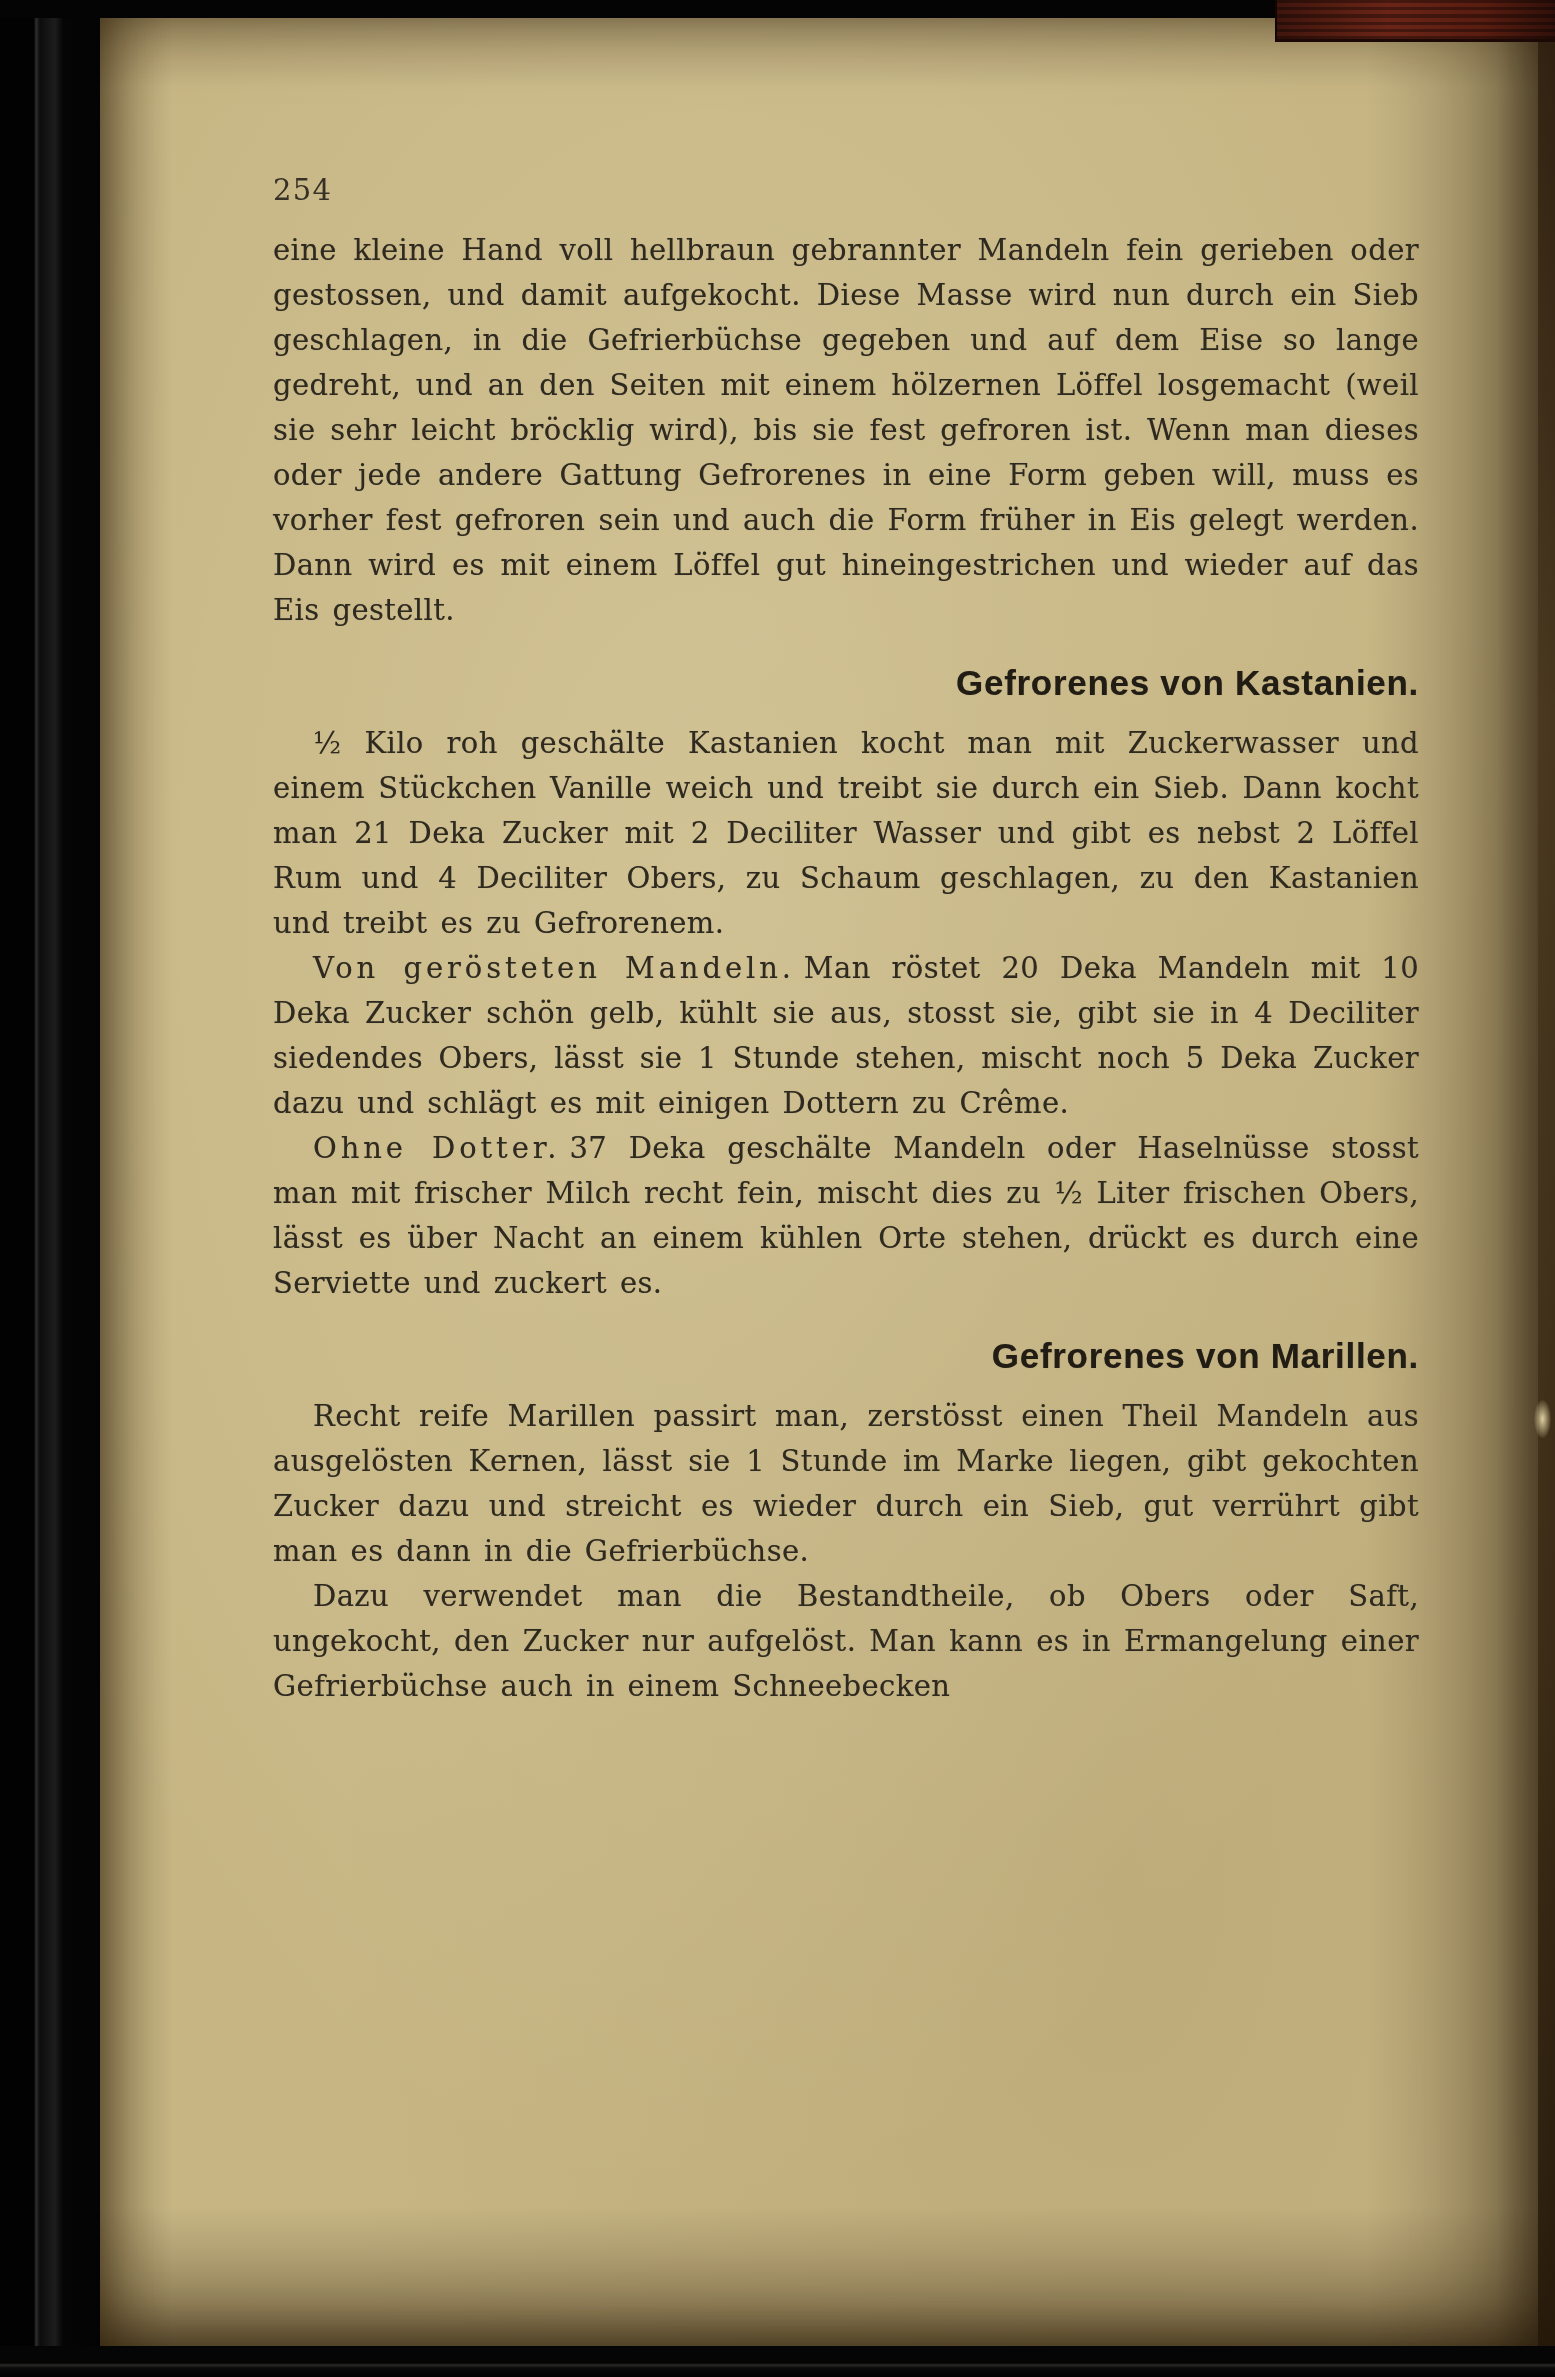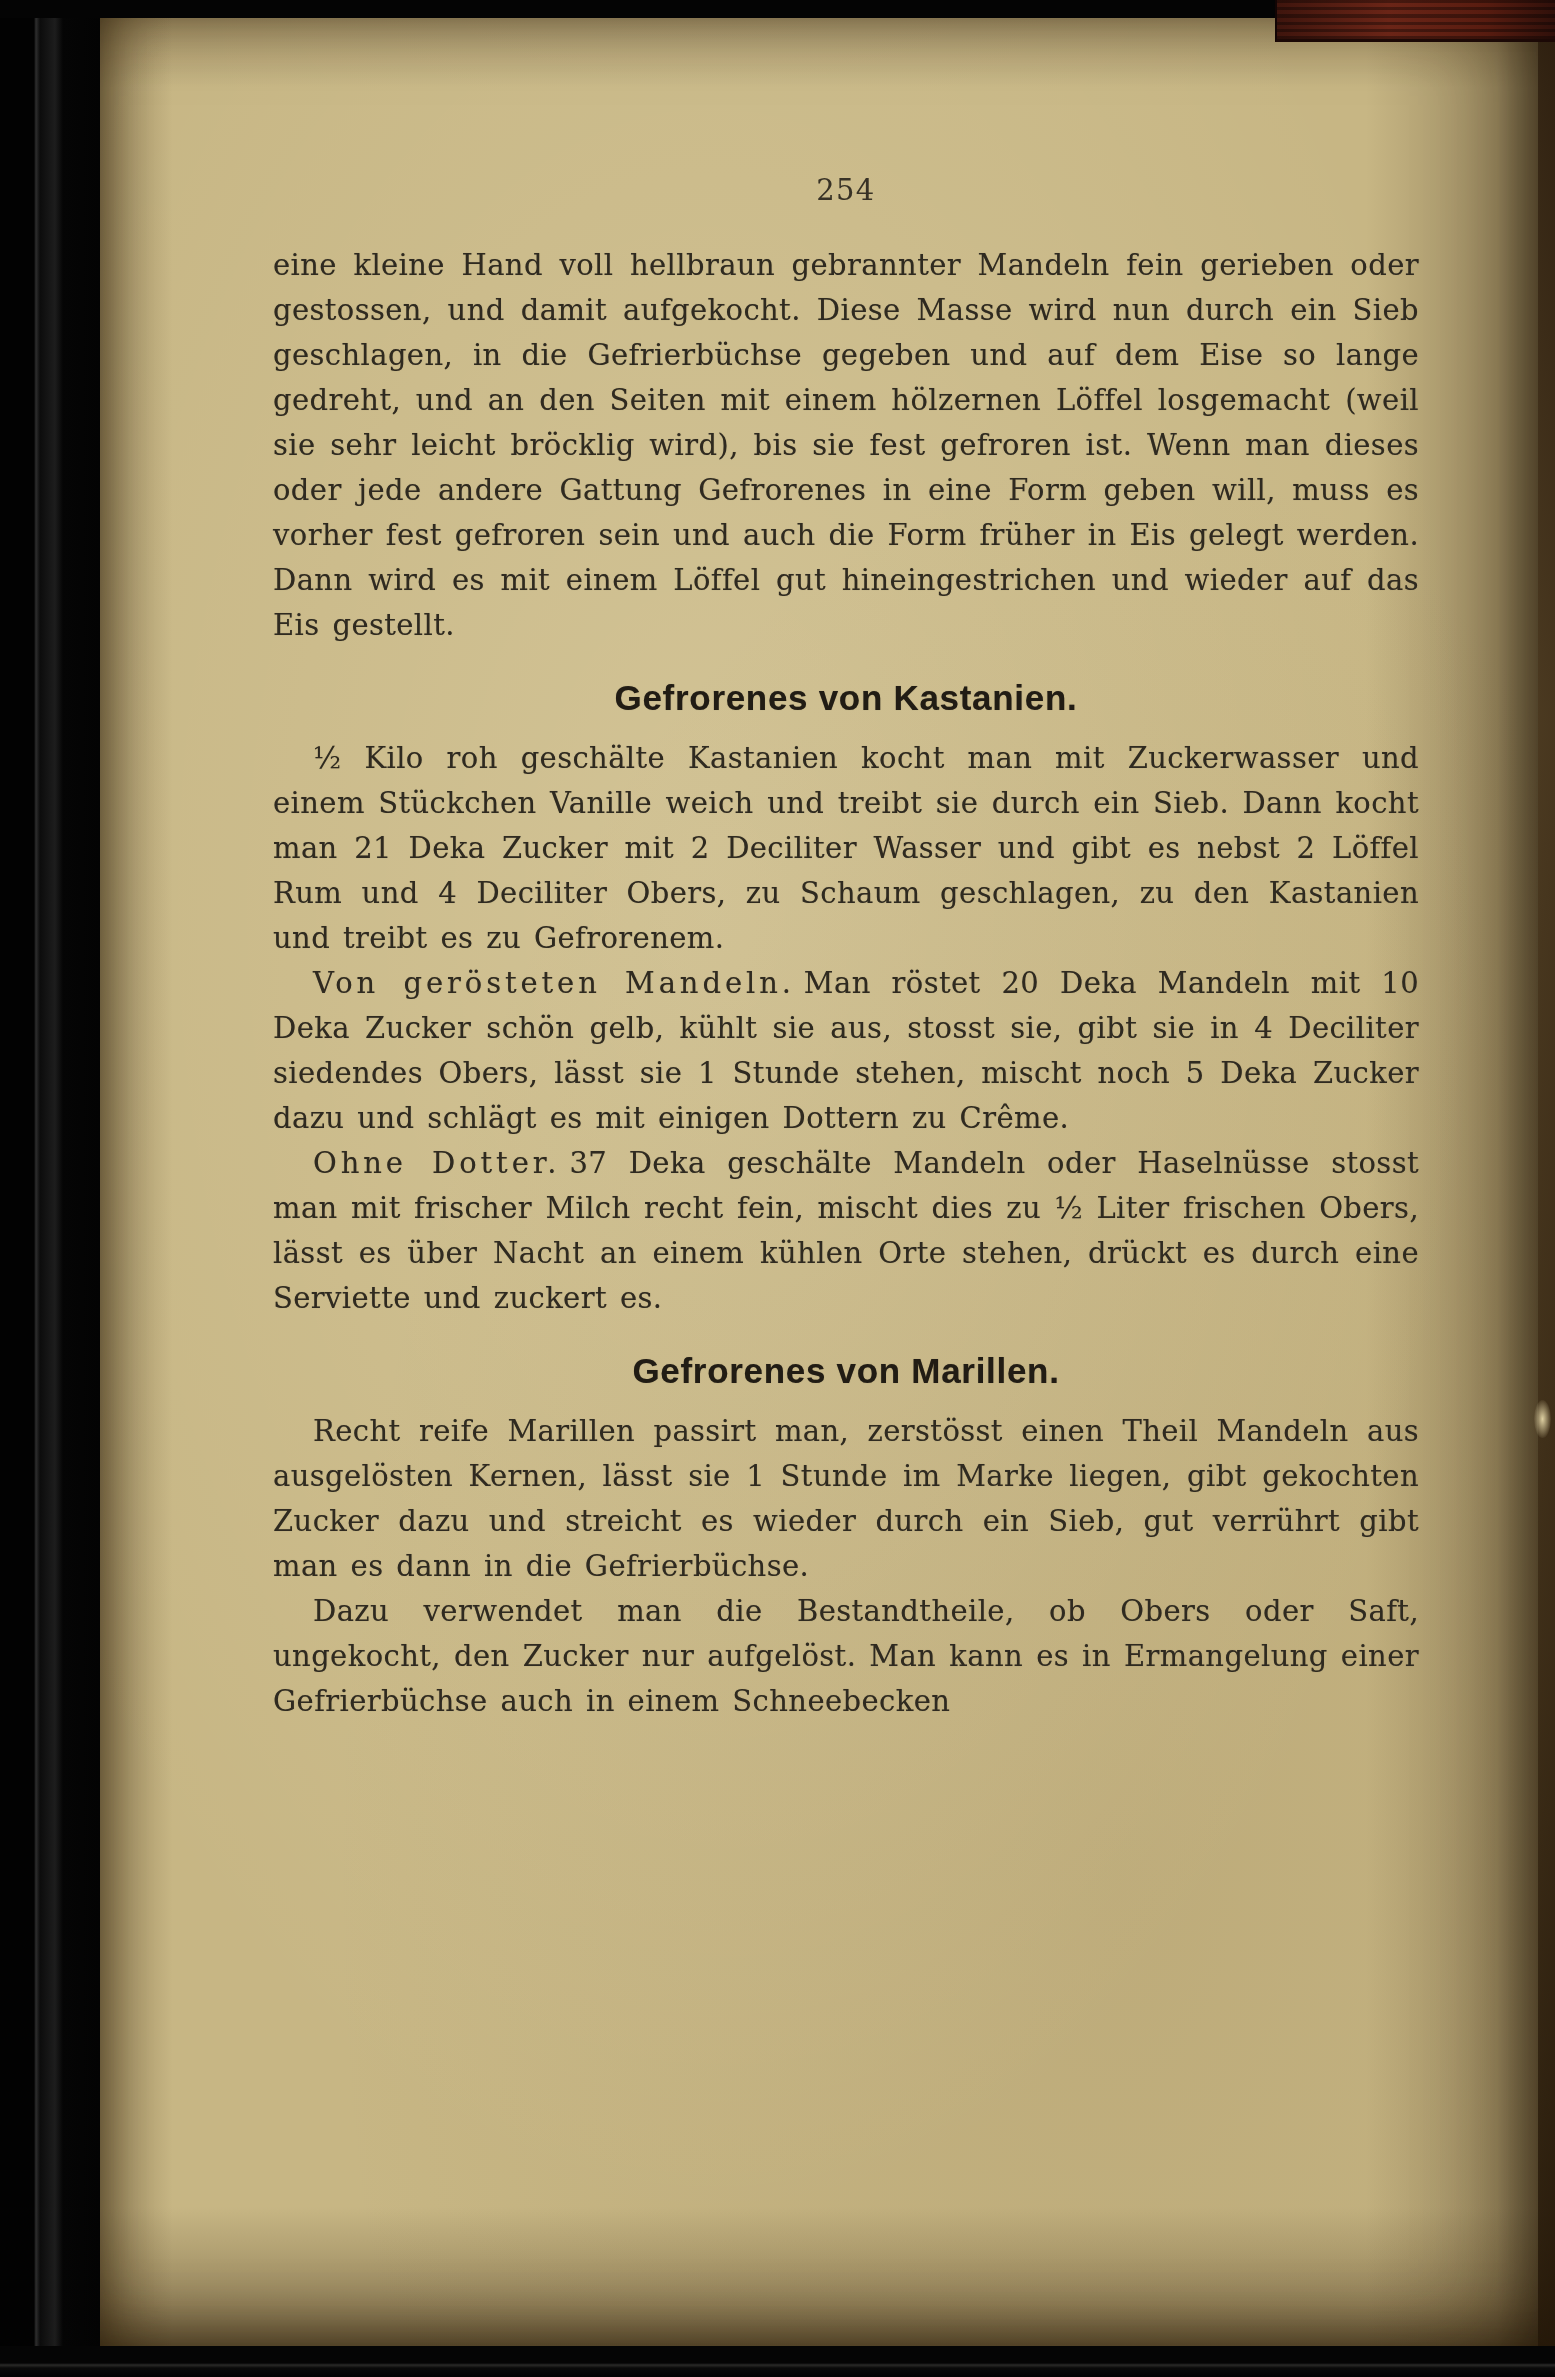--- a/index.html
+++ b/index.html
@@ -77,43 +77,42 @@
   
   .content{
     position:absolute; inset:0;
     padding:155px 136px 0 173px;
     color:#2f2a20;
   }
   .page-number{
     font-size:29px;
     letter-spacing:1.3px;
     color:#383226;
-    margin-bottom:36px;
-    text-align:center;
+    margin-bottom:21px;
   }
   p.body-par{
     font-size:29px;
     line-height:45px;
     text-align:justify;
     letter-spacing:0.4px;
     word-spacing:3.3px;
     text-shadow:0 0 0.7px rgba(47,42,32,0.35);
   }
   p.indent{ text-indent:40px; }
   .lead{ }
   .lead:not(:empty){
     letter-spacing:3.9px;
     margin-right:9px;
   }
   h2.section-heading{
     font-family:"Liberation Sans", sans-serif;
     font-weight:700;
     font-size:35px;
     line-height:40px;
-    text-align:center;
+    text-align:right;
     color:#211c14;
     letter-spacing:0.7px;
     margin:30px 0 18px 0;
     text-shadow:0 0 0.7px rgba(33,28,20,0.4);
   }
 </style>
 </head>
 <body>
 
 <div class="scan-frame"></div>

